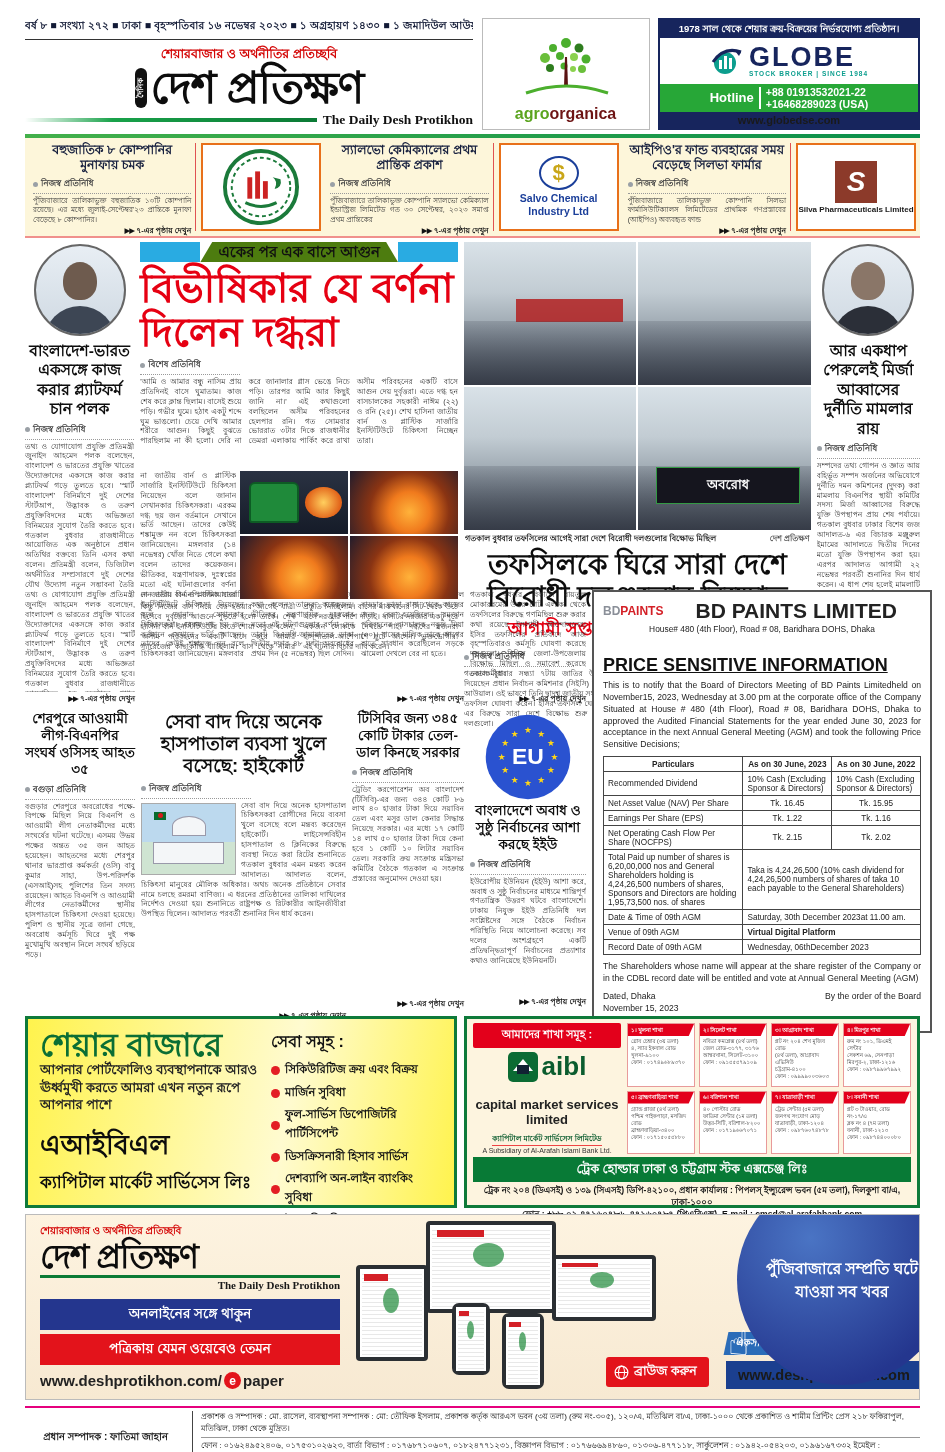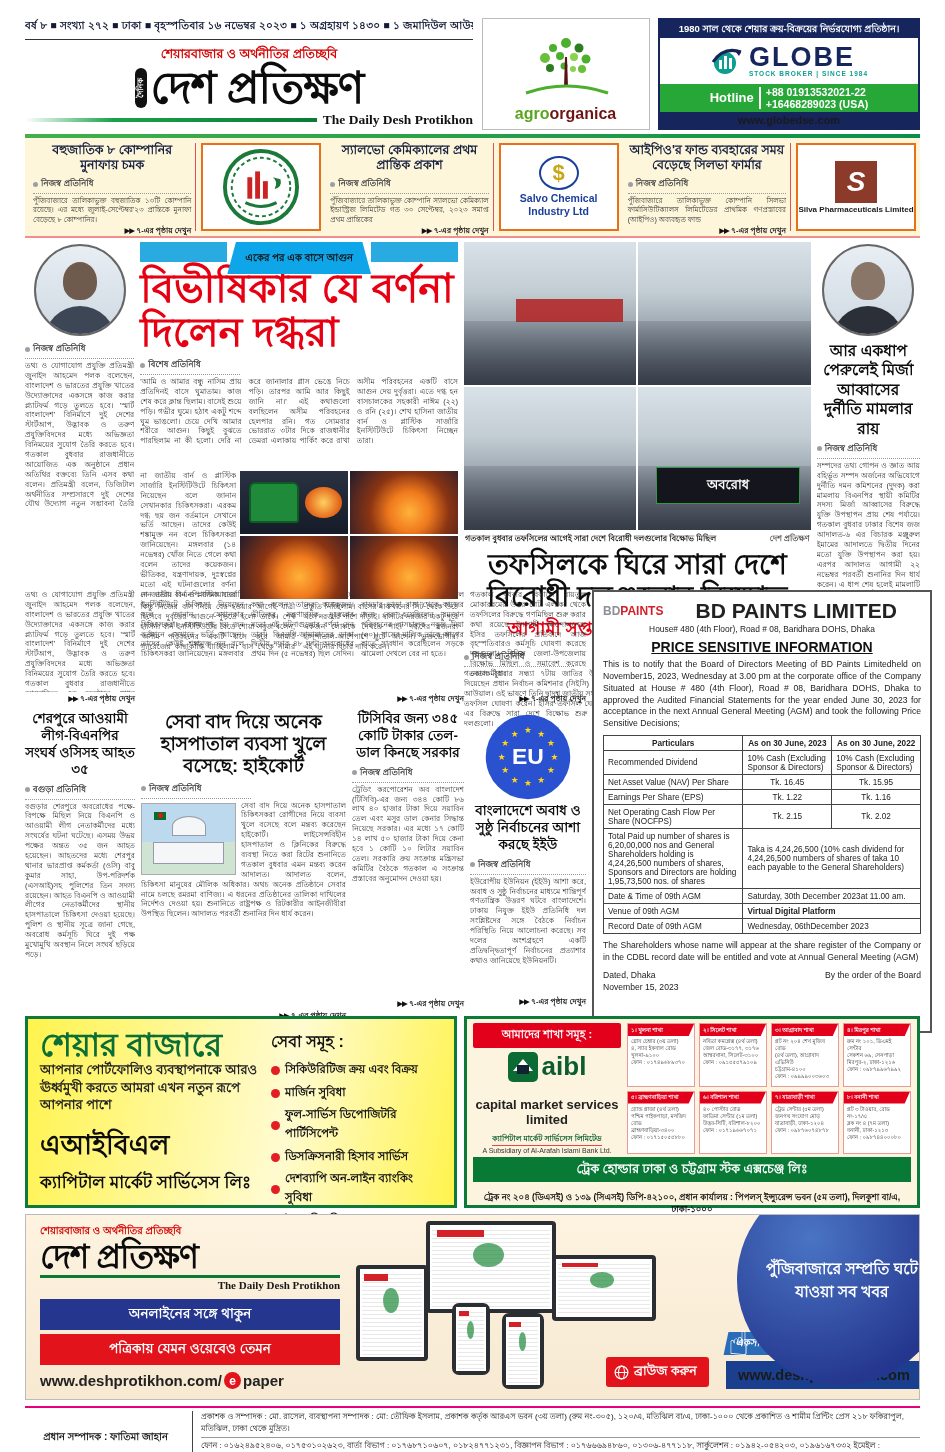--- a/index.html
+++ b/index.html
@@ -49,21 +49,21 @@
 .band1{display:flex;height:346px;margin-top:4px;gap:6px}
 .colP{width:110px}.colM{width:320px}.colT{width:349px}.colZ{width:104px}
 .avatarwrap{display:flex;justify-content:center;padding:2px 0}
 .avatar{width:92px;height:92px;border-radius:50%;border:2px solid #666;background:linear-gradient(#e8eef4,#cfd9e2);position:relative;overflow:hidden}
 .avatar .head{position:absolute;left:50%;top:16px;transform:translateX(-50%);width:34px;height:38px;border-radius:50% 50% 45% 45%;background:#6e5b4e}
 .avatar .torso{position:absolute;left:50%;bottom:-8px;transform:translateX(-50%);width:72px;height:36px;border-radius:40px 40px 0 0;background:#3d4654}
 .sideT{font-size:15.5px;font-weight:800;color:#0d0d0d;text-align:center;line-height:1.25;margin-top:3px}
 .body{font-size:7.5px;text-align:justify;color:#2a2a2a;line-height:1.32}
 .kicker{display:flex;height:20px}
 .kick-b{background:#29abe2;flex:1}
-.kick-y{background:#0ea5e9;color:#111;font-weight:800;font-size:10px;display:flex;align-items:center;justify-content:center;padding:16px 18px;clip-path:polygon(6% 0,94% 0,100% 100%,0 100%)}
+.kick-y{background:#4d7c0f;color:#111;font-weight:800;font-size:15px;display:flex;align-items:center;justify-content:center;padding:4px 18px;clip-path:polygon(6% 0,94% 0,100% 100%,0 100%)}
 .mainhead{color:#e60012;font-weight:900;font-size:40px;line-height:1.1;margin:4px 0 2px}
 .cols3{columns:3;column-gap:7px}
 .cols2{columns:2;column-gap:8px}
 .collrow{display:flex;gap:4px;margin-top:2px}
 .firegrid{flex:1;display:grid;grid-template-columns:1fr 1fr;grid-template-rows:1fr 1fr;gap:2px;height:128px}
 .fp{position:relative;background:radial-gradient(circle at 55% 65%,#ffb23a 0%,#f07a1d 28%,#8a3413 55%,#221c2c 100%)}
 .fp1{background:linear-gradient(#2a3242,#151b28)}
 .fp1 .bus{position:absolute;left:8%;top:18%;width:46%;height:64%;background:#1f8a3a;border-radius:6px 6px 3px 3px;border:2px solid #0d5c24}
 .fp1 .glow{position:absolute;right:6%;top:25%;width:34%;height:50%;background:radial-gradient(circle,#ffcf5e,#e2641a 70%);border-radius:50%}
 
@@ -87,21 +87,21 @@
 .court .flag{position:absolute;left:12px;top:8px;width:12px;height:8px;background:#0a6b2d}
 .court .flag i{position:absolute;left:4px;top:1.5px;width:5px;height:5px;border-radius:50%;background:#d81a1a}
 .eucircle{width:88px;height:88px;border-radius:50%;margin:2px auto;display:block}
 
 .bdp{border:2.5px solid #555;background:#fff;padding:7px 9px;font-size:8.6px;color:#222}
 .bdphead{display:flex;align-items:center;gap:8px}
 .bdplogo{font-size:12px;font-weight:900;line-height:1}
 .bdp1{color:#8a8f98}.bdp2{color:#d42027}
 .bdpname{flex:1;text-align:center;font-size:21px;font-weight:800;color:#222}
 .bdpaddr{text-align:center;font-size:8.4px;margin-top:1px}
-.psi{text-align:center;font-weight:900;font-size:14px;text-decoration:underline;margin:5px 0 4px;color:#111}
+.psi{text-align:left;font-weight:900;font-size:18px;text-decoration:underline;margin:21px 0 4px;color:#111}
 .bdpintro{text-align:justify;line-height:1.38}
 table.bdpt{width:100%;border-collapse:collapse;margin-top:5px;font-size:8.2px}
 table.bdpt td,table.bdpt th{border:1px solid #444;padding:2.5px 4px;vertical-align:middle}
 table.bdpt th{font-weight:800;text-align:center}
 td.c{text-align:center}
 .bdpnote{margin-top:5px;text-align:justify;line-height:1.4}
 .bdpfoot{display:flex;justify-content:space-between;margin-top:6px;line-height:1.4}
 .bdpsig{text-align:right;margin-top:6px;line-height:1.4}
 
 .adsrow{display:flex;gap:7px;height:192px;margin-top:6px}
@@ -125,21 +125,21 @@
 .aiblsq b{position:absolute;left:9px;top:13px;width:12px;height:9px;background:#123}
 .aiblword{font-size:26px;font-weight:900;color:#0b5c2e;line-height:.9}
 .aibll1{font-size:13px;font-weight:bold;color:#222;margin-top:15px}
 .aibll2{font-size:7.6px;font-weight:bold;color:#0b5c2e;border-bottom:1px solid #ef4444;display:inline-block}
 .aibll3{font-size:7px;color:#333;margin-top:1px}
 .bgrid{flex:1;display:grid;grid-template-columns:repeat(4,1fr);grid-template-rows:1fr 1fr;gap:4px}
 .bcard{background:#fff;border:1px solid #e89a9a;display:flex;flex-direction:column;overflow:hidden}
 .bname{background:#e3001b;color:#fff;font-size:5.6px;font-weight:800;padding:1.5px 3px;clip-path:polygon(0 0,100% 0,92% 100%,0 100%)}
 .blines{font-size:5.4px;line-height:1.3;color:#333;padding:2px 3px}
 .gbar{background:#087a36;color:#fff;text-align:center;font-weight:900;font-size:12.5px;padding:2.5px;margin-top:3px}
-.adRaddr{font-size:8.6px;font-weight:bold;color:#111;text-align:center;line-height:1.4;padding:9px 0}
+.adRaddr{font-size:8.6px;font-weight:bold;color:#111;text-align:center;line-height:1.4;padding:2px 0}
 .gbar2{background:#087a36;color:#fff;text-align:center;font-weight:900;font-size:15px;padding:3.5px;margin-top:1px}
 
 .banner{position:relative;height:186px;border:1px solid #bbb;background:linear-gradient(#fdf3e0,#f7e9d2);margin-top:6px;overflow:hidden}
 .ban-left{position:absolute;left:14px;top:8px;width:300px}
 .ban-tag{color:#d40707;font-weight:bold;font-size:10px}
 .ban-name{font-size:33px;font-weight:900;color:#0c0c0c;letter-spacing:-1px;line-height:1}
 .ban-sub{font-family:"Liberation Serif",serif;font-weight:bold;font-size:11px;text-align:right;border-top:3px solid #0b7a35;margin-top:2px;padding-top:1px}
 .ban-blue{background:#24368e;color:#fff;font-weight:800;font-size:13.5px;text-align:center;padding:4px;margin-top:8px}
 .ban-red{background:#e3131b;color:#fff;font-weight:800;font-size:13.5px;text-align:center;padding:4px;margin-top:4px}
 .ban-url{position:absolute;left:14px;bottom:10px;font-size:15px;font-weight:900;color:#222;display:flex;align-items:center;gap:2px}
@@ -199,21 +199,21 @@
               <circle cx="53" cy="38" r="3" fill="#8bd24e"></circle>
         </g>
         <path d="M45 26 L47 26 L48 56 L44 56 Z" fill="#5a1212"></path>
         <path d="M6 62 Q46 48 88 62" stroke="#4caf2e" stroke-width="3" fill="none"></path>
       </svg>
       <div class="agrotext">
         <span class="agro-g">agro</span><span class="agro-o">organica</span>
       </div>
     </div>
     <div class="globebox">
-      <div class="globetop">1980 সাল থেকে শেয়ার ক্রয়-বিক্রয়ের নির্ভরযোগ্য প্রতিষ্ঠান।</div>
+      <div class="globetop">1978 সাল থেকে শেয়ার ক্রয়-বিক্রয়ের নির্ভরযোগ্য প্রতিষ্ঠান।</div>
       <div class="globemid">
         <svg width="34" height="30" viewBox="0 0 34 30">
           <circle cx="15" cy="17" r="11" fill="#0c9e8e"></circle>
           <rect x="9" y="14" width="3" height="9" fill="#fff"></rect>
               <rect x="14" y="10" width="3" height="13" fill="#fff"></rect>
               <rect x="19" y="12" width="3" height="11" fill="#fff"></rect>
           <path d="M3 16 Q14 0 31 6" stroke="#17255d" stroke-width="3" fill="none"></path>
           <path d="M31 6 l-6 -1 l4 5 z" fill="#17255d"></path>
         </svg>
         <div>
@@ -287,20 +287,21 @@
   </div>
 
   <div class="band1">
     <div class="colP">
       <div class="avatarwrap">
             <div class="avatar">
               <span class="head"></span>
               <span class="torso"></span>
             </div>
           </div>
+      <div class="sideT">বাংলাদেশ-ভারত একসঙ্গে কাজ করার প্ল্যাটফর্ম চান পলক</div>
       <div class="byline">
             <span class="bdot"></span>
             <span>নিজস্ব প্রতিনিধি</span>
           </div>
       <div class="body" style="height:148px;overflow:hidden">তথ্য ও যোগাযোগ প্রযুক্তি প্রতিমন্ত্রী জুনাইদ আহমেদ পলক বলেছেন, বাংলাদেশ ও ভারতের প্রযুক্তি খাতের উদ্যোক্তাদের একসঙ্গে কাজ করার প্ল্যাটফর্ম গড়ে তুলতে হবে। 'স্মার্ট বাংলাদেশ' বিনির্মাণে দুই দেশের স্টার্টআপ, উদ্ভাবক ও তরুণ প্রযুক্তিবিদদের মধ্যে অভিজ্ঞতা বিনিময়ের সুযোগ তৈরি করতে হবে। গতকাল বুধবার রাজধানীতে আয়োজিত এক অনুষ্ঠানে প্রধান অতিথির বক্তব্যে তিনি এসব কথা বলেন। প্রতিমন্ত্রী বলেন, ডিজিটাল অর্থনীতির সম্প্রসারণে দুই দেশের যৌথ উদ্যোগ নতুন সম্ভাবনা তৈরি করবে। এ সময় উপস্থিত ছিলেন দুই দেশের তথ্যপ্রযুক্তি খাতের শীর্ষ প্রতিনিধিরা। 'স্মার্ট বাংলাদেশ' গড়তে সরকারের নানা পরিকল্পনার কথাও তুলে ধরেন তিনি।</div>
     </div>
 
     <div class="colM">
       <div class="kicker">
         <span class="kick-b"></span>

